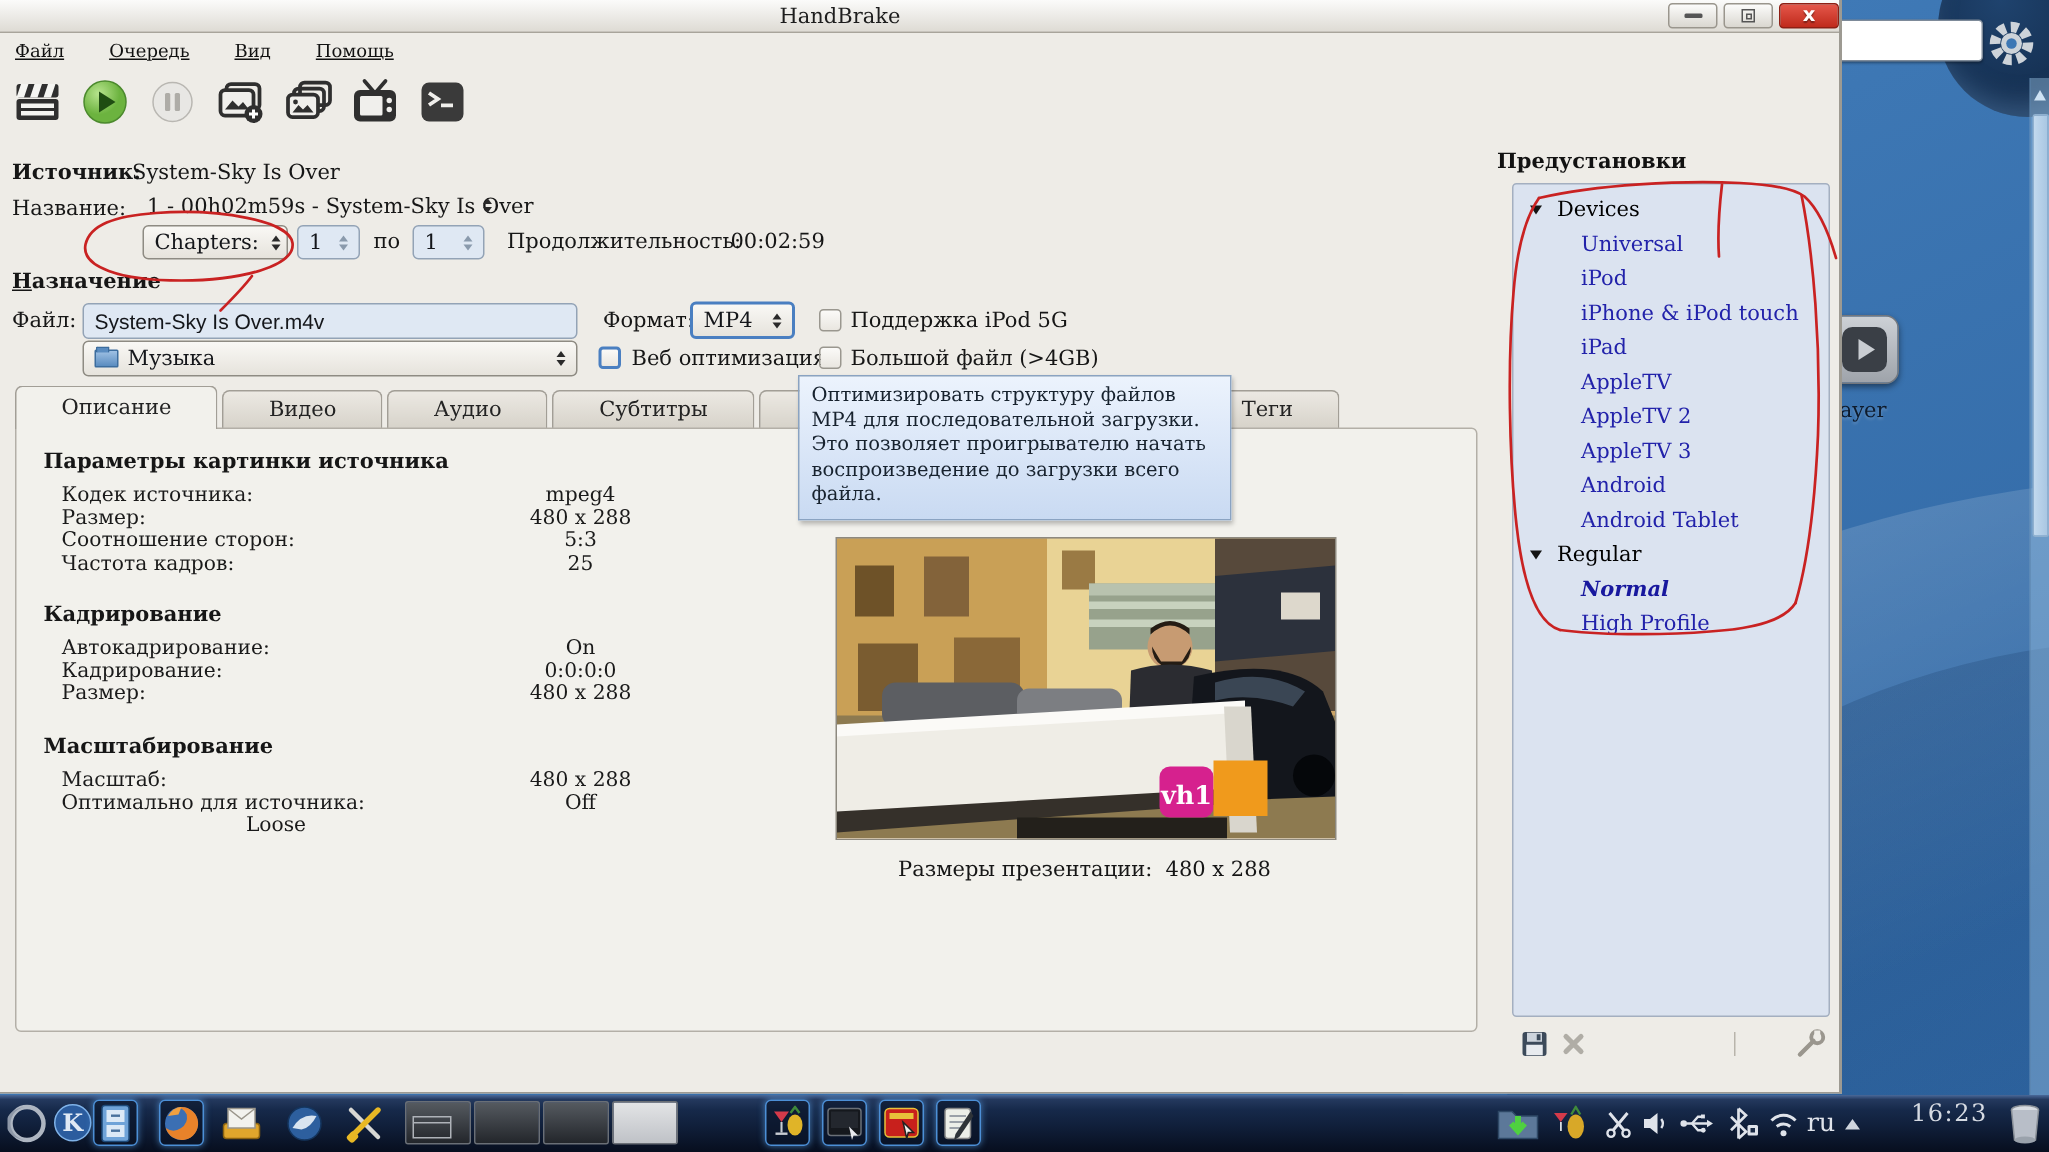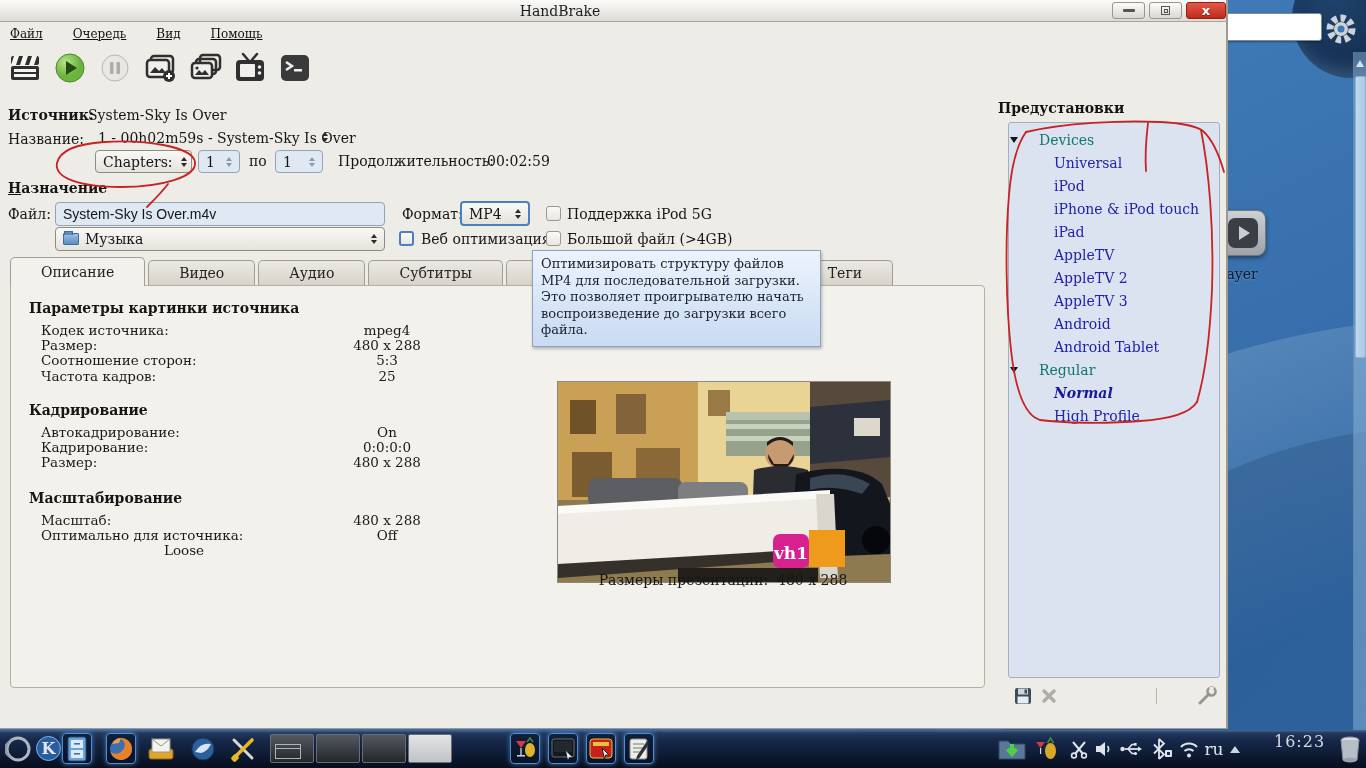--- a/index.html
+++ b/index.html
@@ -83,34 +83,34 @@
      border-radius:5px 5px 0 0; background:linear-gradient(#ece9e3,#d6d2c9); height:26px; }
   .tab.active { background:#f2f1ec; height:29px; position:relative; z-index:3; padding-top:6px; }
 
   .content { position:absolute; left:10px; top:285px; width:975px; height:403px; background:#f2f1ec;
      border:1px solid #b3afa7; border-radius:0 4px 4px 4px; }
   .sum-sec { position:absolute; left:18px; }
   .sum-title { font-size:14px; font-weight:bold; color:#161616; margin-bottom:7px; }
   .sum-row { display:grid; grid-template-columns:286px 120px; padding-left:12px; line-height:15.2px; font-size:13.5px; color:#1a1a1a; }
   .sum-row .v { text-align:center; }
 
-  .preview { position:absolute; left:547px; top:96px; width:332px; height:200px; box-shadow:0 0 0 1px #8d897f; }
+  .preview { position:absolute; left:547px; top:73px; width:332px; height:200px; box-shadow:0 0 0 1px #8d897f; }
   .preview-caption { position:absolute; left:437px; top:286px; width:550px; text-align:center; font-size:14px; color:#161616; }
 
   
   .tooltip { position:absolute; left:532px; top:250px; width:289px; padding:5px 8px 7px;
      background:linear-gradient(#ecf3fd,#c9daf2); border:1px solid #8aa3c2; box-shadow:1px 2px 3px rgba(0,0,0,.25);
      font-size:13px; line-height:16.5px; color:#17222e; z-index:8; }
 
   
   .presets-heading { position:absolute; left:998px; top:100px; font-size:14px; font-weight:bold; color:#121212; }
   .preset-box { position:absolute; left:1008px; top:122px; width:212px; height:556px; background:#dbe3f0;
      border:1px solid #a4afc0; border-radius:3px; padding-top:5px; overflow:hidden; }
   .preset-row { height:23px; display:flex; align-items:center; font-size:14px; }
-  .preset-row.group { padding-left:1px; gap:21px; color:#0f766e; }
+  .preset-row.group { padding-left:11px; gap:10px; color:#000000; }
   .preset-row.child { padding-left:45px; color:#2222aa; }
   .preset-row.selected { font-weight:bold; font-style:italic; color:#18189e; }
   .tree-chevron { width:0; height:0; border-left:4px solid transparent; border-right:4px solid transparent; border-top:6px solid #141414; display:block; }
   .preset-tools { position:absolute; left:1010px; top:684px; width:210px; height:24px; display:flex; align-items:center; }
   .ptool { width:26px; height:22px; display:flex; align-items:center; justify-content:center; }
   .ptool-sep { width:1px; height:16px; background:#b8b4ab; margin-left:94px; }
   .ptool.wrench { margin-left:auto; }
 
   
   .annot { position:absolute; inset:0; z-index:30; pointer-events:none; }

